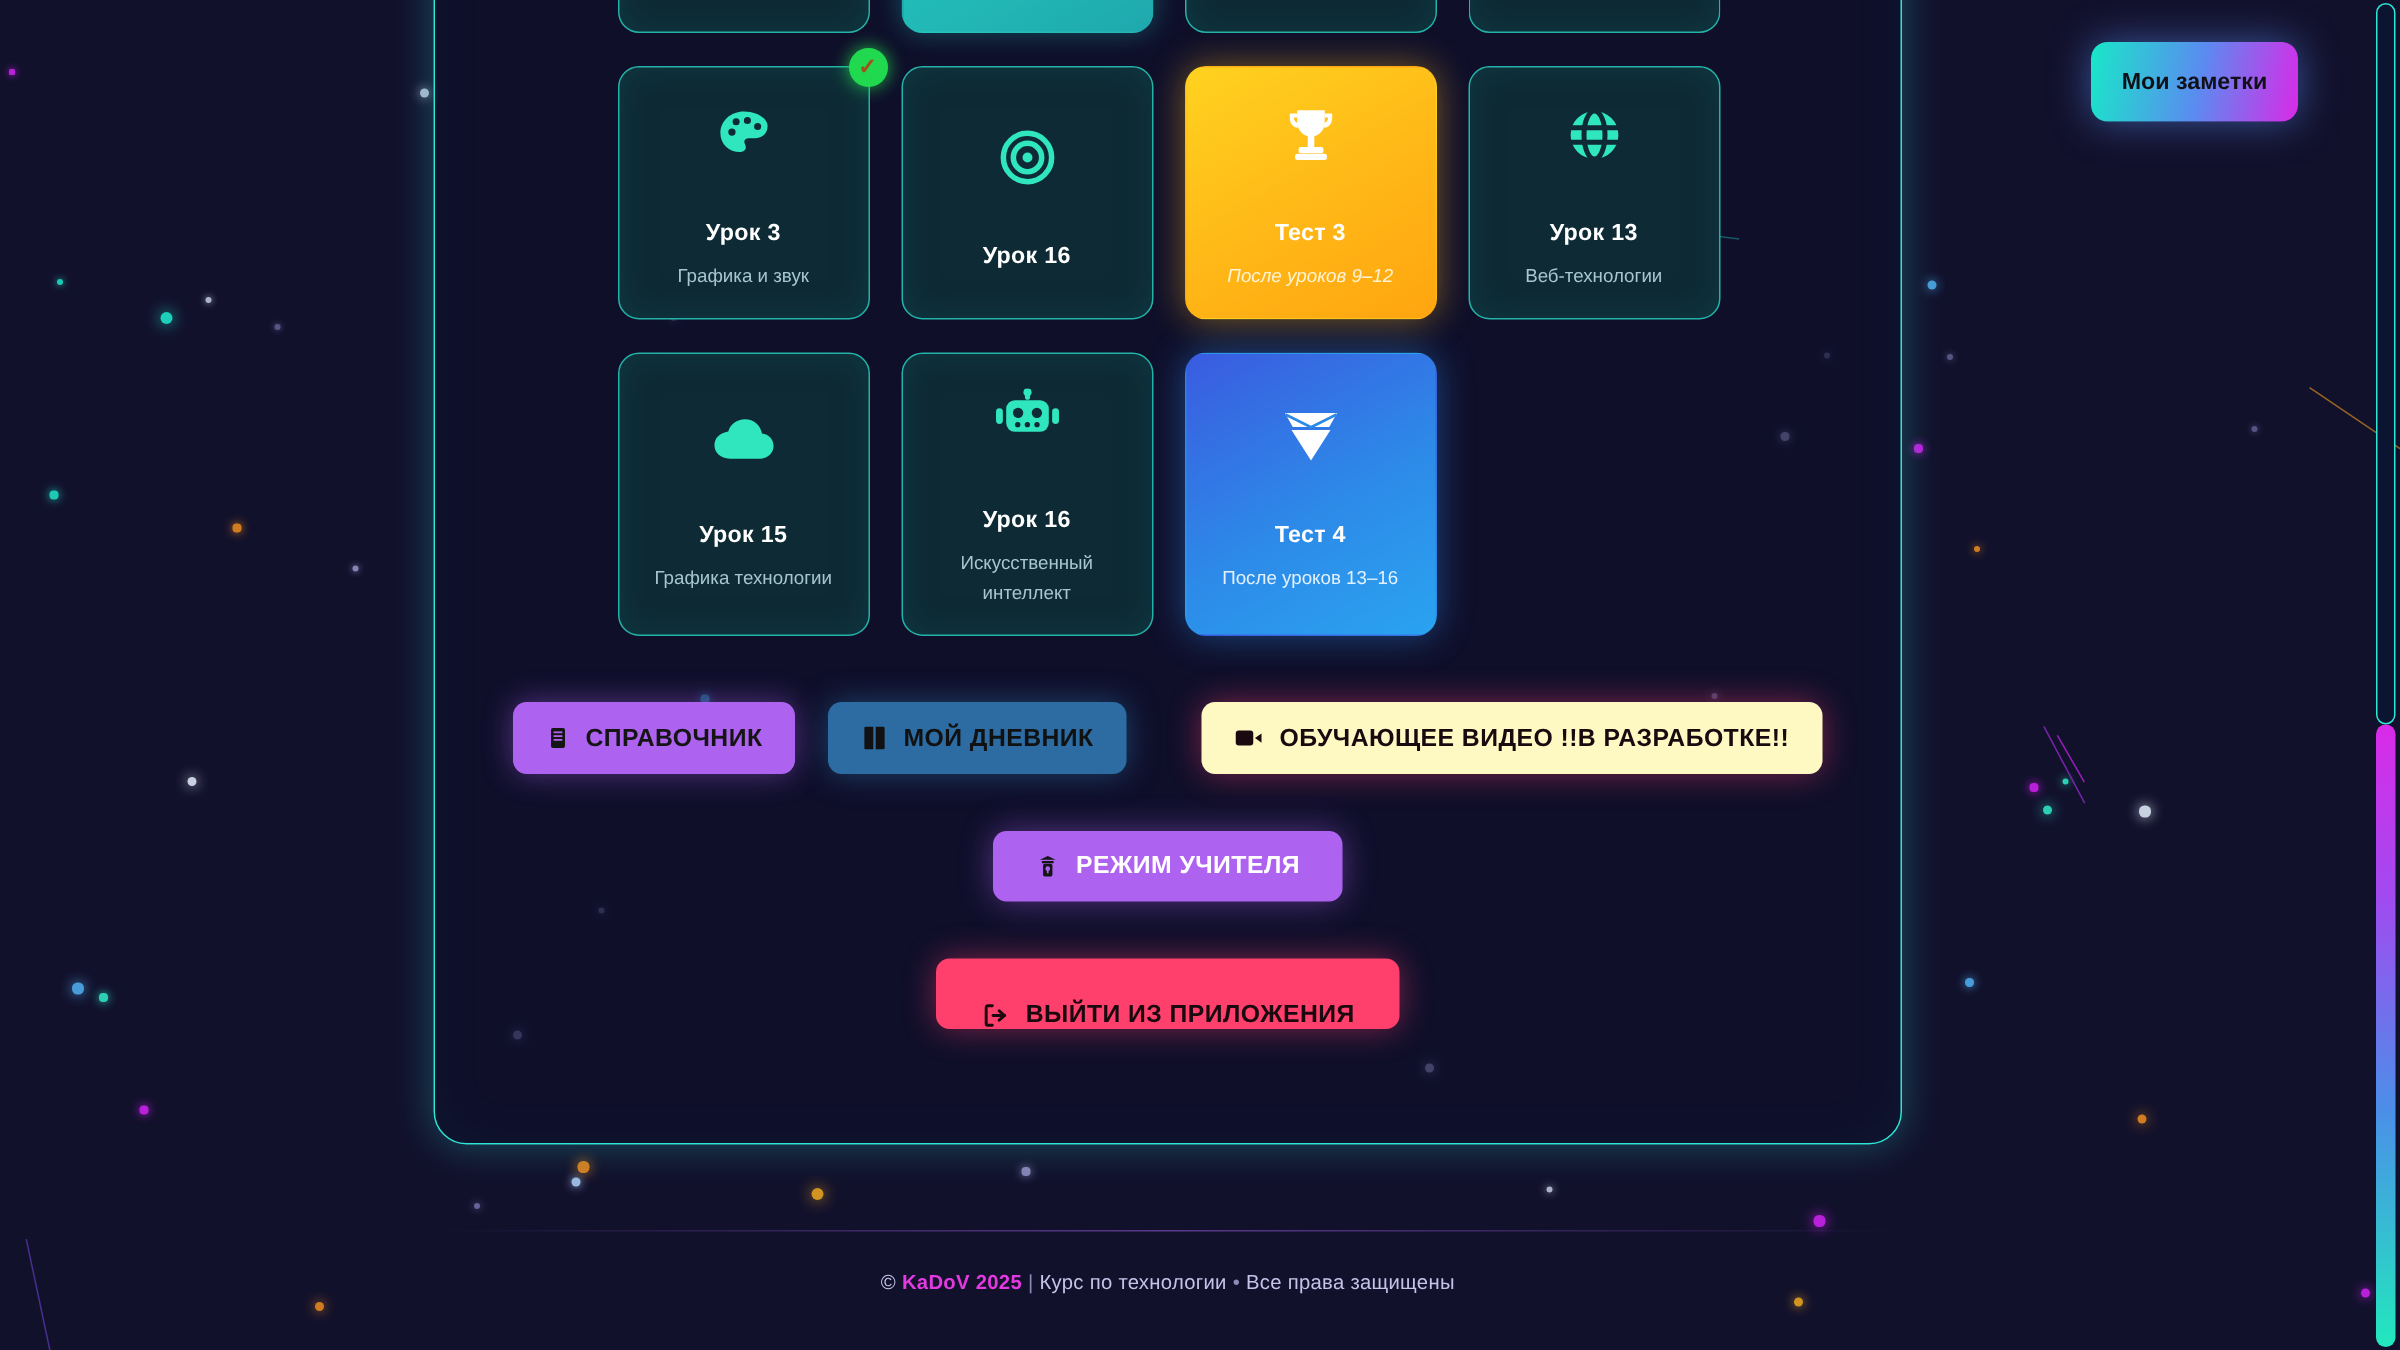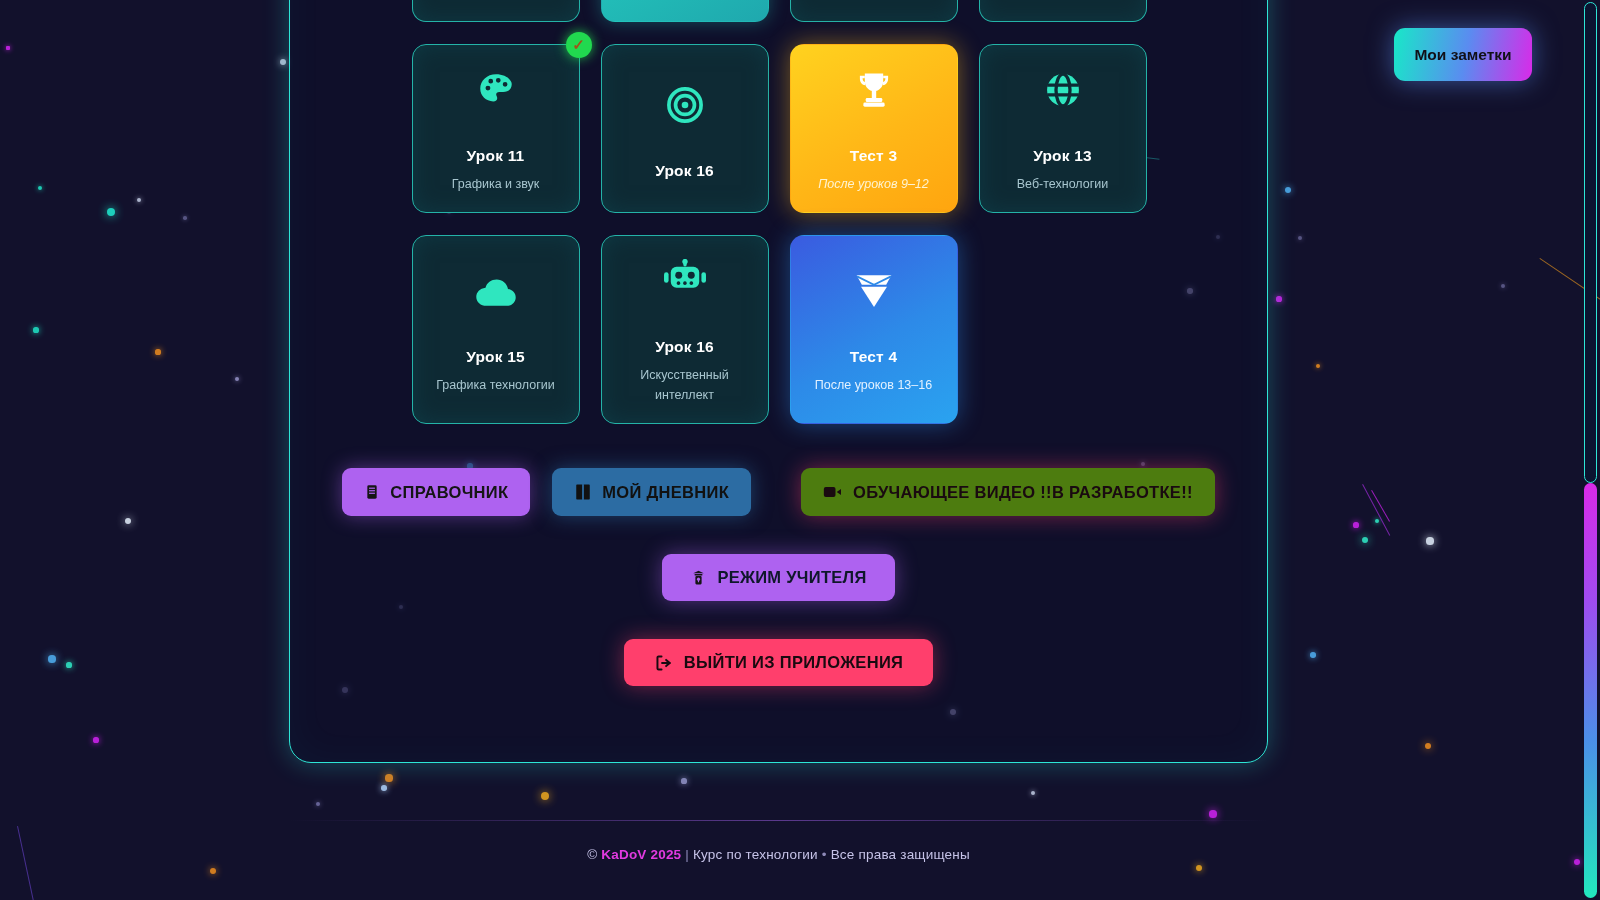--- a/index.html
+++ b/index.html
@@ -160,23 +160,23 @@
     letter-spacing: .3px;
     display: inline-flex;
     align-items: center;
     gap: 10px;
     cursor: pointer;
     white-space: nowrap;
   }
   .btn .bi { display: inline-flex; align-items: center; }
   .btn.diary  { background: #2c6ca3; color: #111; box-shadow: 0 0 20px rgba(44,108,163,.55); }
   .btn.ref    { background: #ae62f0; color: #151515; box-shadow: 0 0 20px rgba(174,98,240,.45); }
-  .btn.video  { background: #4d7c0f; color: #1a0a10; box-shadow: 0 0 22px rgba(255,63,108,.45); margin-left: 28px; }
-  .btn.teacher{ background: #ae62f0; color: #0f172a; box-shadow: 0 0 22px rgba(174,98,240,.45); }
-  .btn.exit   { background: #ff3f6c; color: #1a0a10; box-shadow: 0 0 22px rgba(255,63,108,.45); }
+  .btn.video  { background: #fef9c3; color: #1a0a10; box-shadow: 0 0 22px rgba(255,63,108,.45); margin-left: 28px; }
+  .btn.teacher{ background: #ae62f0; color: #ffffff; box-shadow: 0 0 22px rgba(174,98,240,.45); }
+  .btn.exit   { background: #ff3f6c; color: #1a0a10; box-shadow: 0 0 22px rgba(255,63,108,.45); align-items: flex-end; }
 
   .btn-center {
     display: flex;
     justify-content: center;
   }
   .mt-teacher { margin-top: 38px; }
   .mt-exit    { margin-top: 38px; }
   .btn.teacher { height: 47px; padding: 0 28px; }
   .btn.exit    { height: 47px; padding: 0 30px; }
 
@@ -313,21 +313,21 @@
         <div class="card teal" style="min-height: 80px; padding-top: 6px; border-top-left-radius: 0px; border-top-right-radius: 0px; border-top: none; align-self: end;"></div>
         <div class="card" style="min-height: 80px; padding-top: 6px; border-top-left-radius: 0px; border-top-right-radius: 0px; border-top: none; align-self: end;"></div>
         <div class="card" style="min-height: 80px; padding-top: 6px; border-top-left-radius: 0px; border-top-right-radius: 0px; border-top: none; align-self: end;"></div>
         <div class="card">
           <div class="badge-done">✓</div>
           <div class="ic">
             <svg width="42" height="42" viewBox="0 0 24 24" fill="#2fe6bf">
       <path d="M12 3C6.9 3 3 6.6 3 11.2c0 4.3 3.3 7.3 7.4 7.3 1.5 0 2.3-.8 2.3-1.8 0-.9-.6-1.4-.6-2.1 0-.8.7-1.4 1.7-1.4h2.3c3 0 4.9-1.8 4.9-4.6C21 5.9 17.2 3 12 3zm-4.6 9.3a1.4 1.4 0 1 1 0-2.8 1.4 1.4 0 0 1 0 2.8zm1.6-4a1.35 1.35 0 1 1 0-2.7 1.35 1.35 0 0 1 0 2.7zm4.3-.5a1.35 1.35 0 1 1 0-2.7 1.35 1.35 0 0 1 0 2.7zm3.9 2.3a1.35 1.35 0 1 1 0-2.7 1.35 1.35 0 0 1 0 2.7z"></path>
     </svg>
           </div>
-          <div class="title">Урок 11</div>
+          <div class="title">Урок 3</div>
           <div class="sub">Графика и звук</div>
         </div>
         <div class="card">
           <div class="ic">
             <svg width="42" height="42" viewBox="0 0 24 24" fill="none" stroke="#2fe6bf" stroke-width="2.1">
       <circle cx="12" cy="12" r="9.2"></circle>
               <circle cx="12" cy="12" r="5.4"></circle>
       <circle cx="12" cy="12" r="1.9" fill="#2fe6bf" stroke="none"></circle>
     </svg>
           </div>

